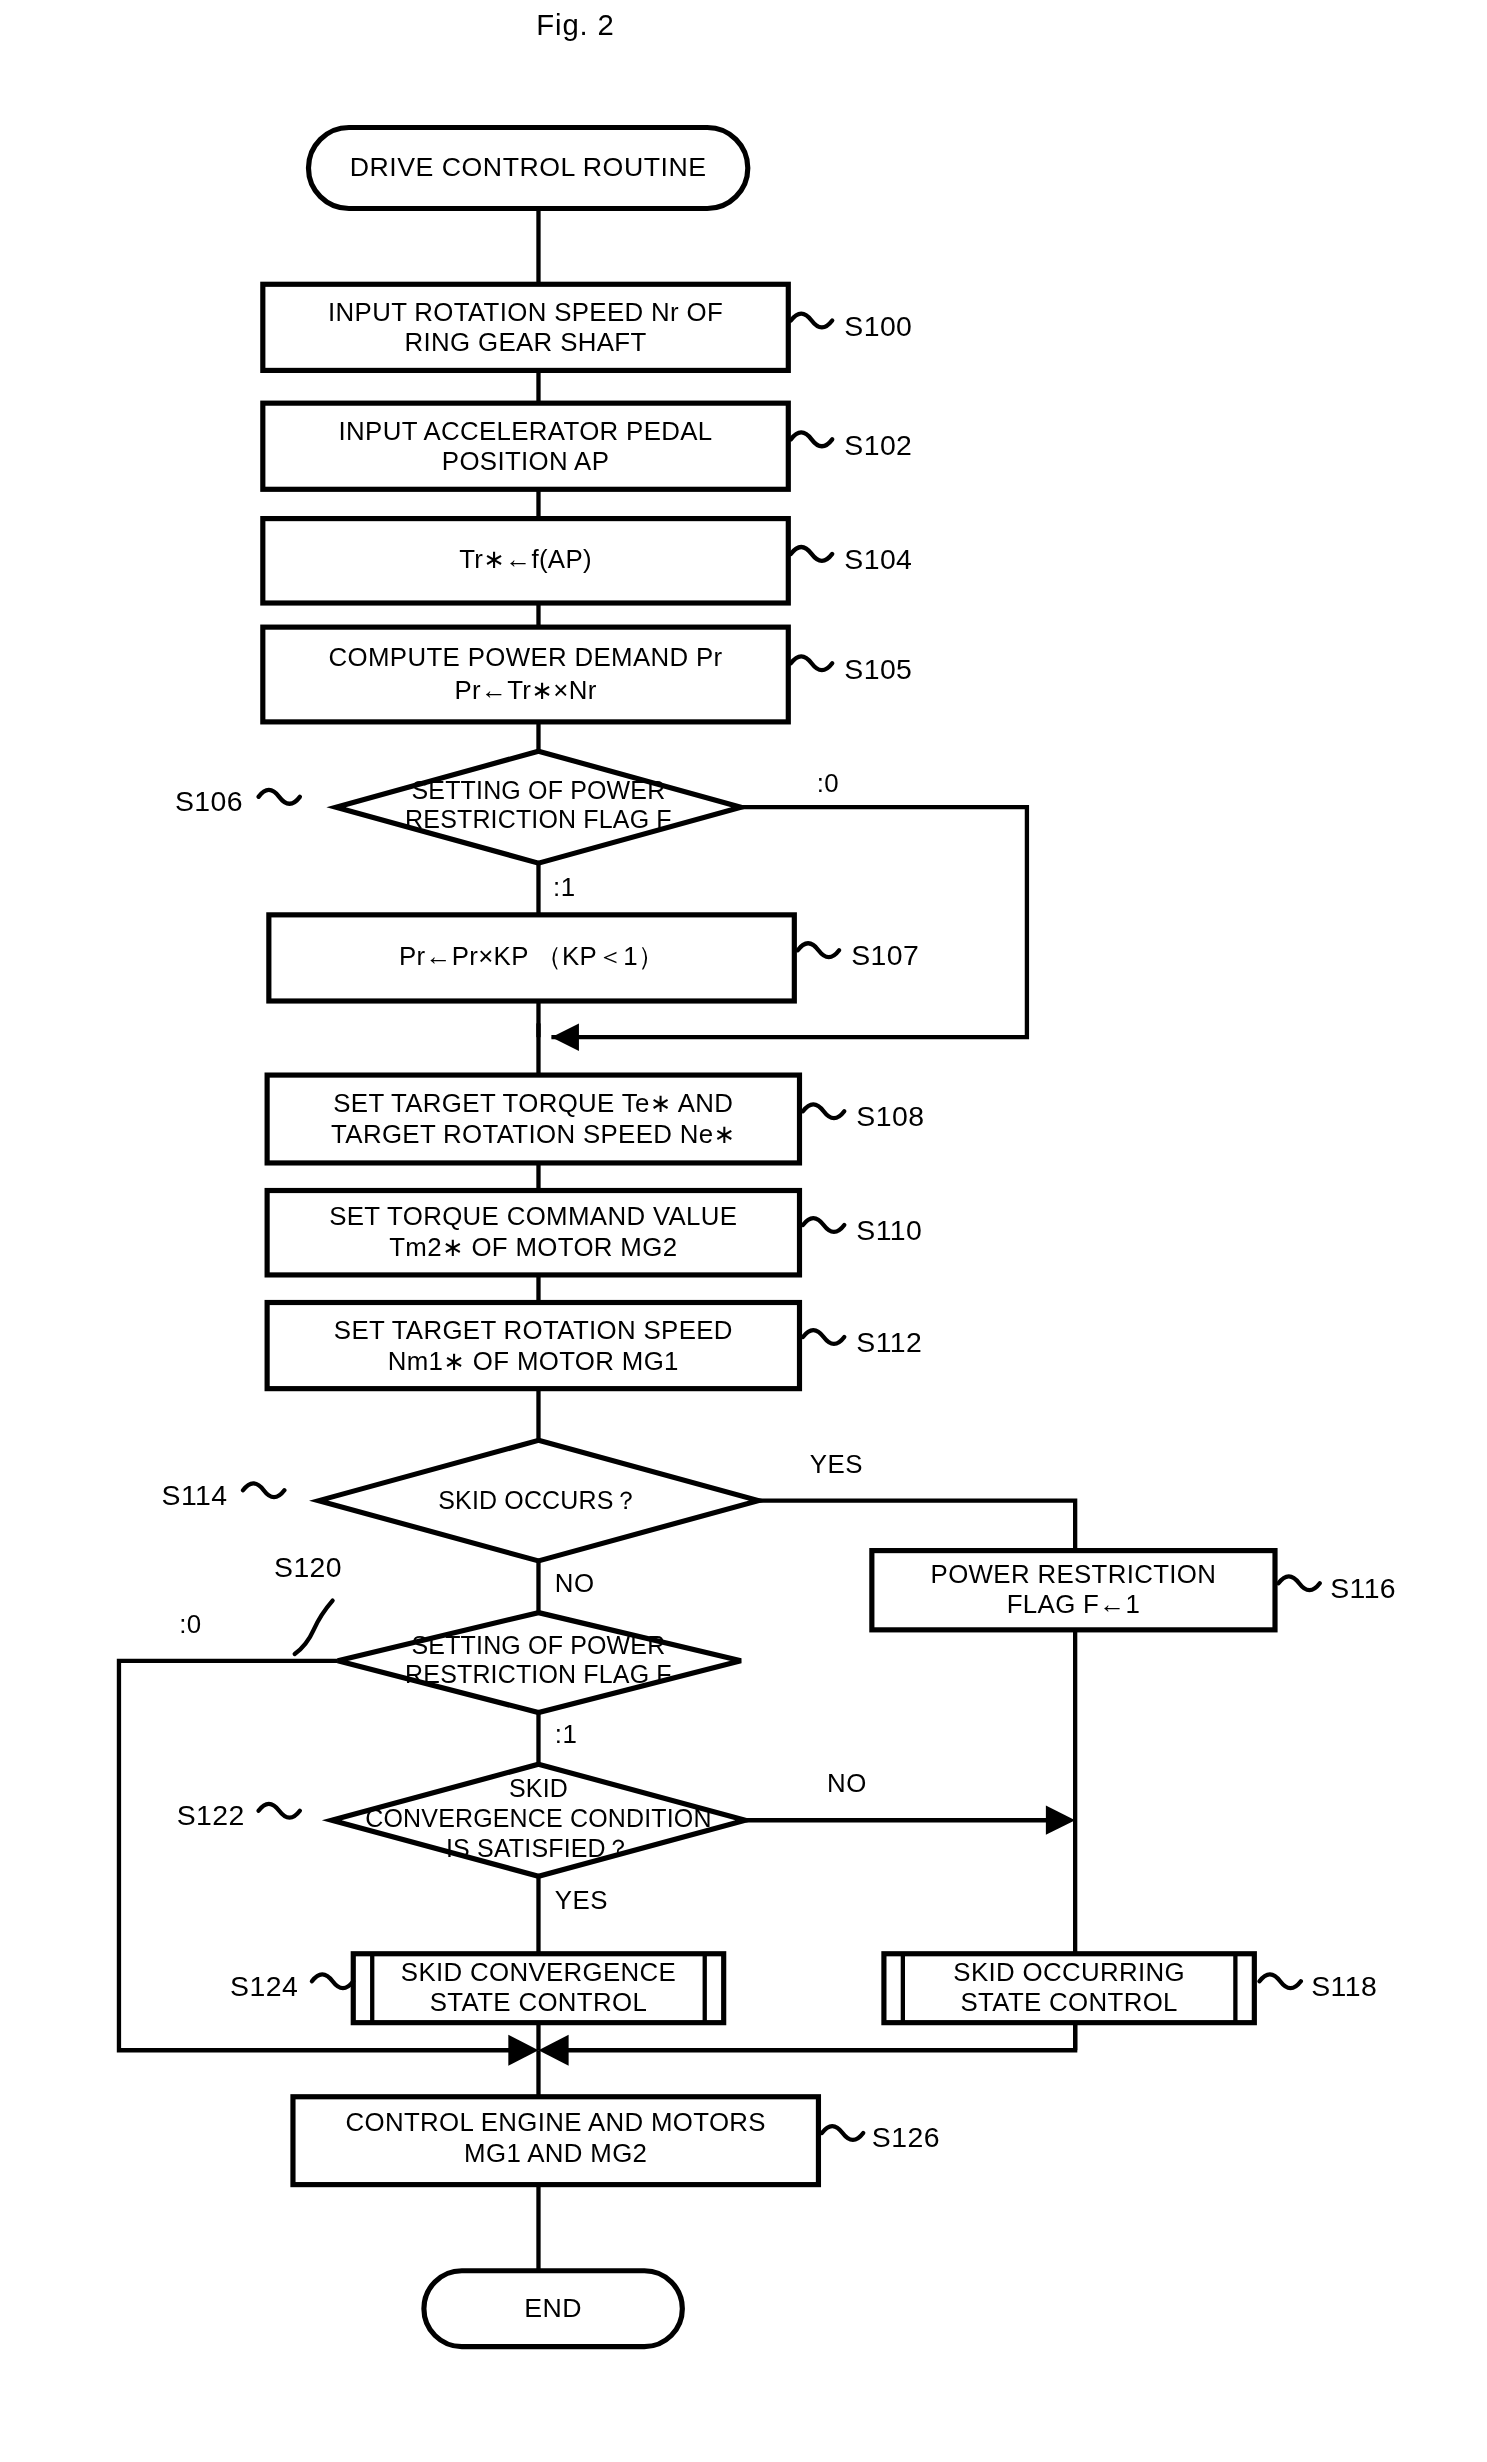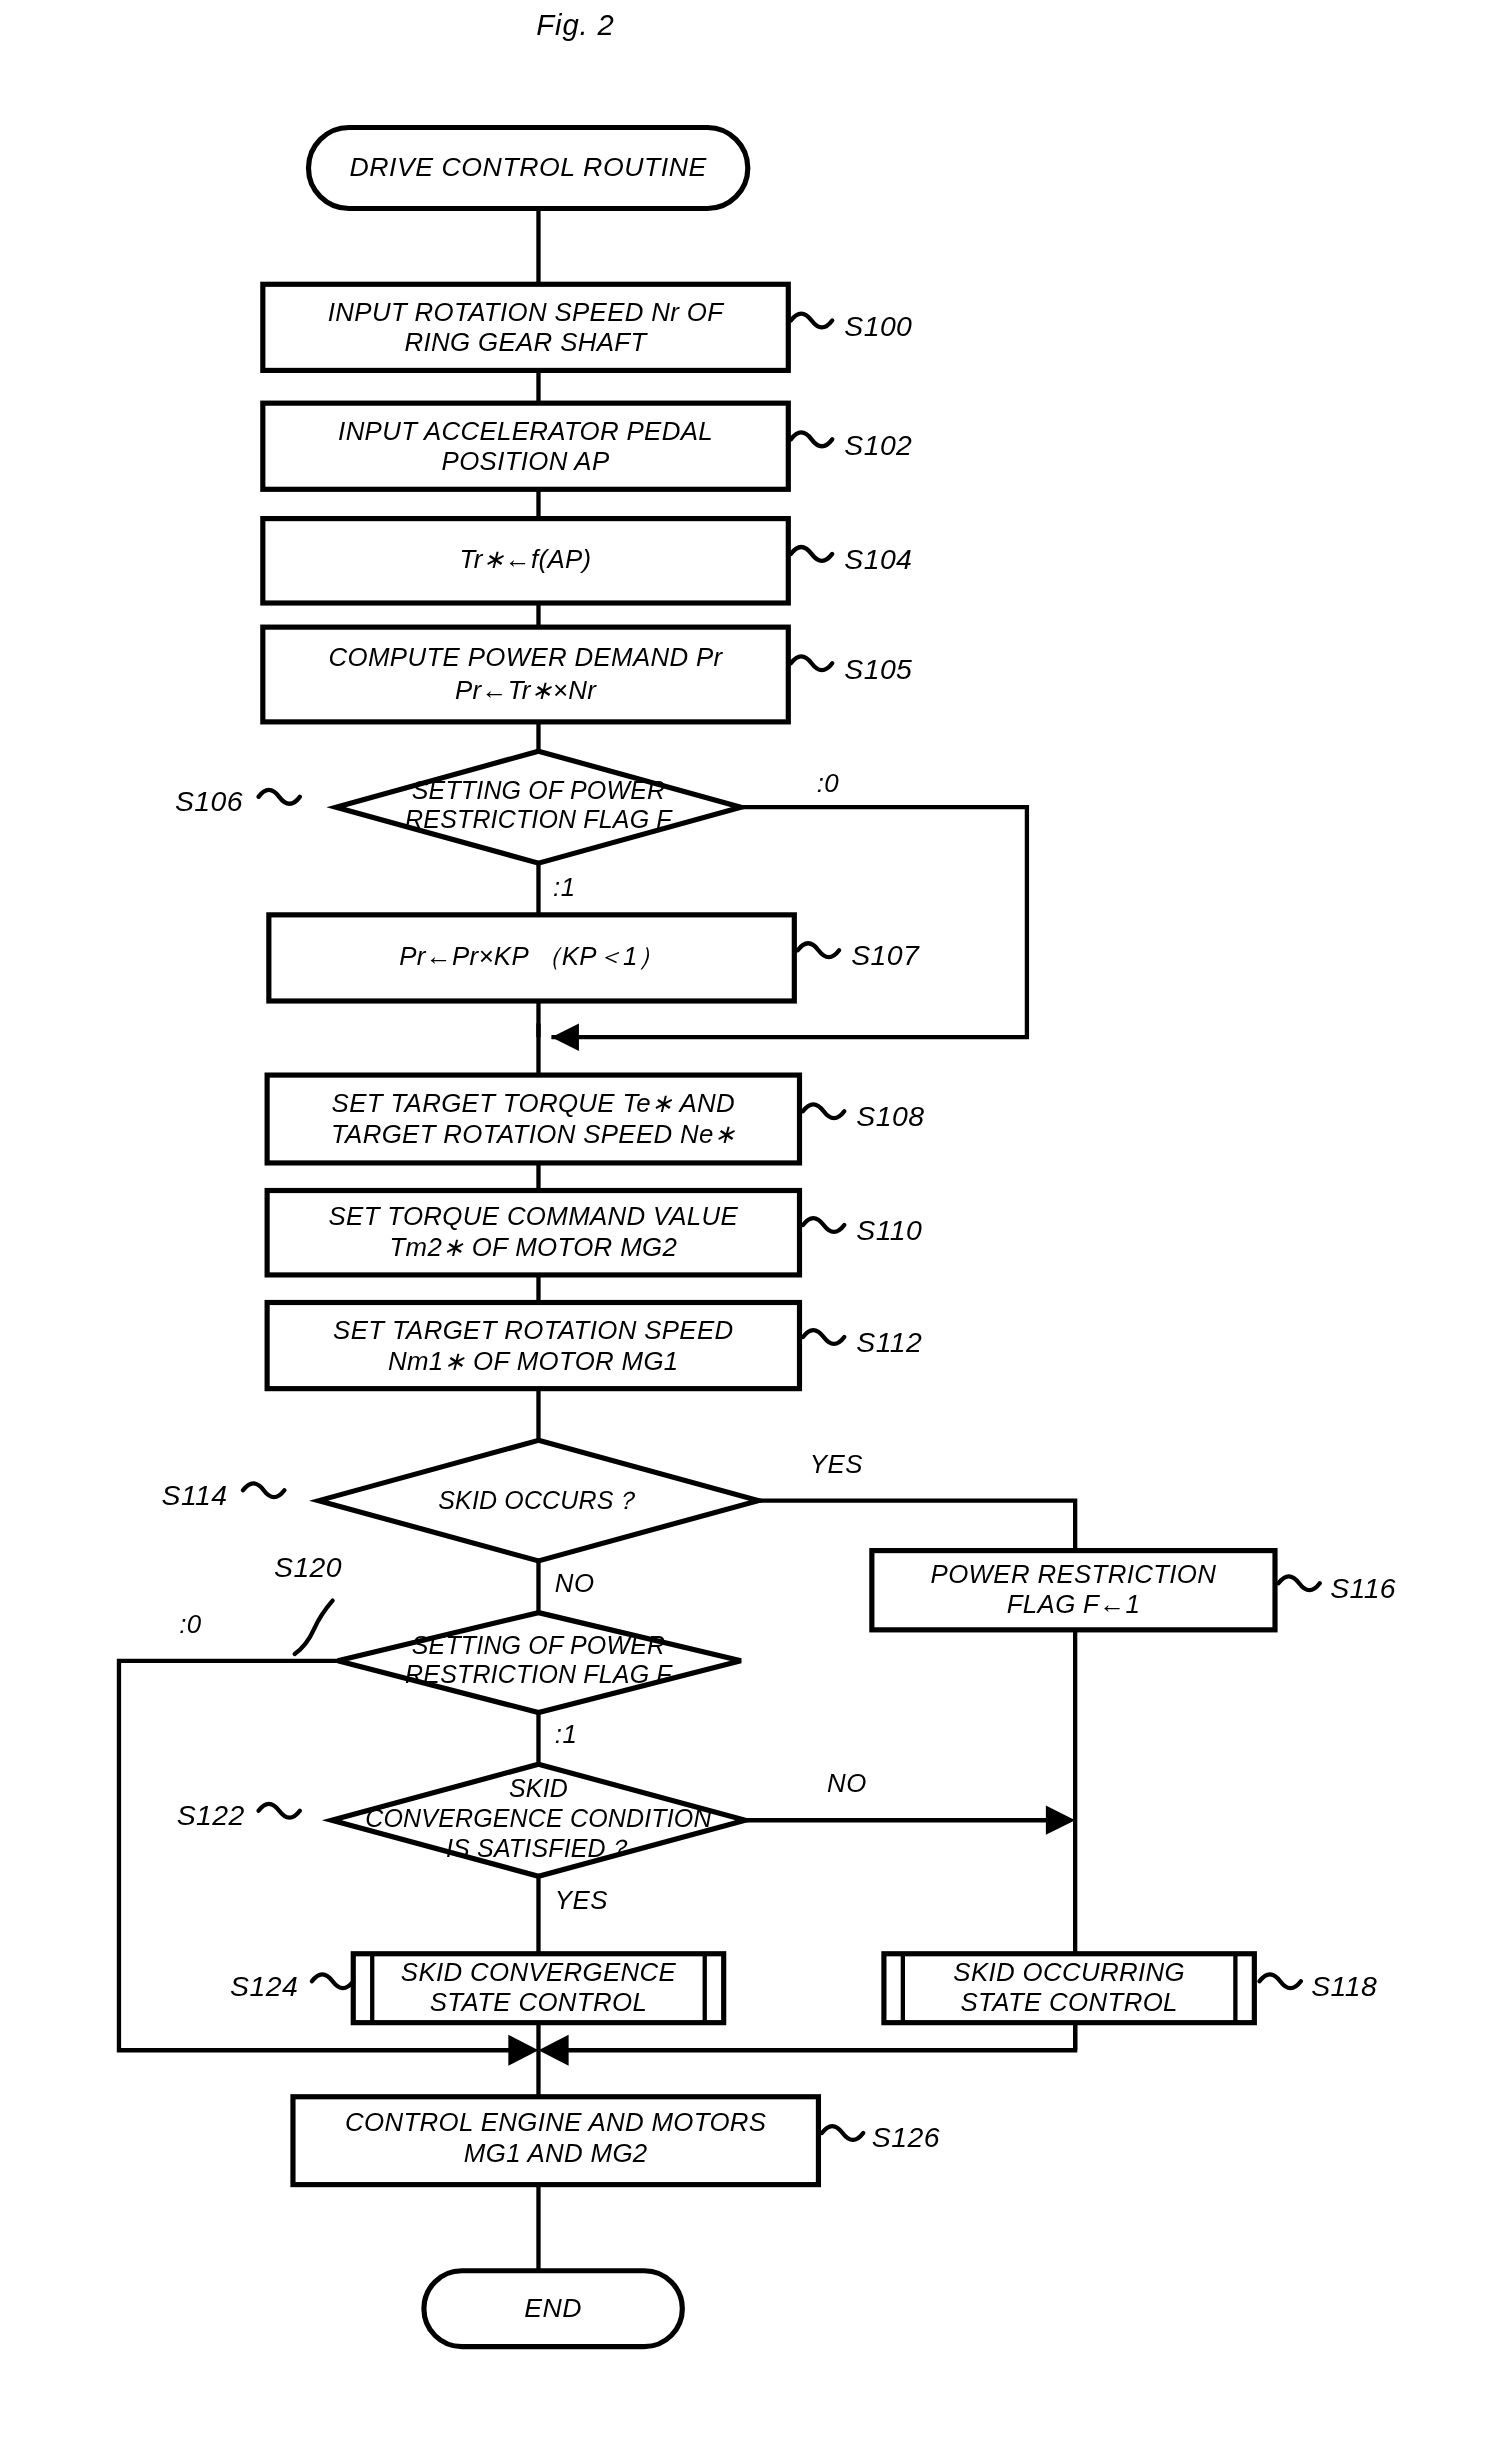--- a/index.html
+++ b/index.html
@@ -11,21 +11,20 @@
     width: 1487px;
     height: 2462px;
     font-family: "Liberation Sans", sans-serif;
     color: #000000;
     position: relative;
     overflow: hidden;
   }
   #figure-root {
     position: absolute;
     inset: 0;
-    font-style: italic;
   }
   svg#flow {
     position: absolute;
     left: 0;
     top: 0;
     width: 1487px;
     height: 2462px;
     display: block;
   }
   .shape {

